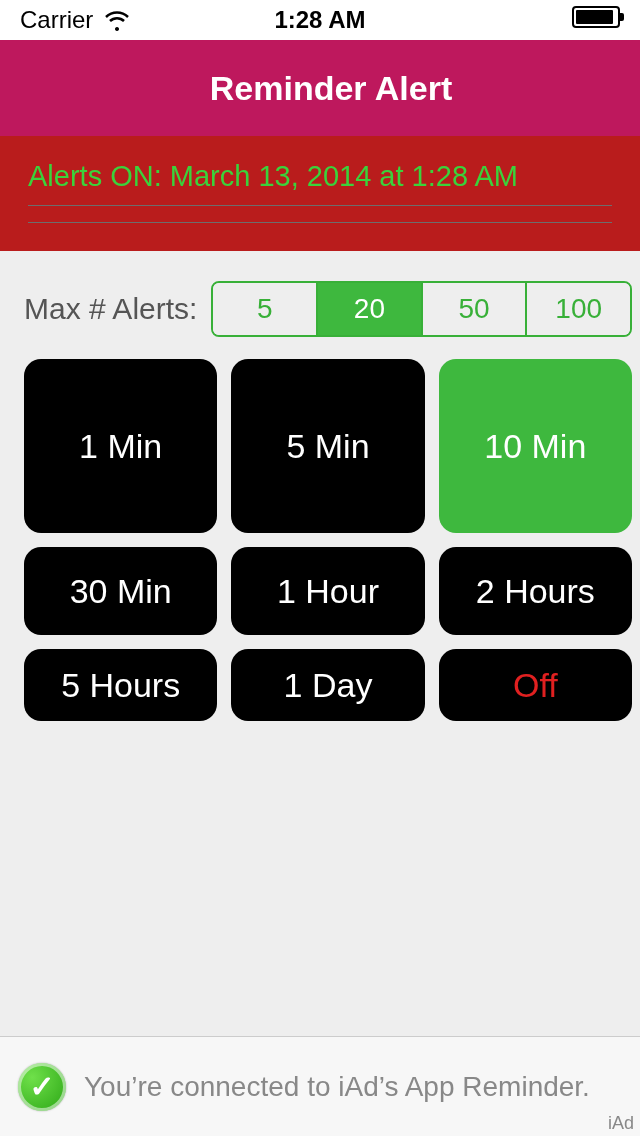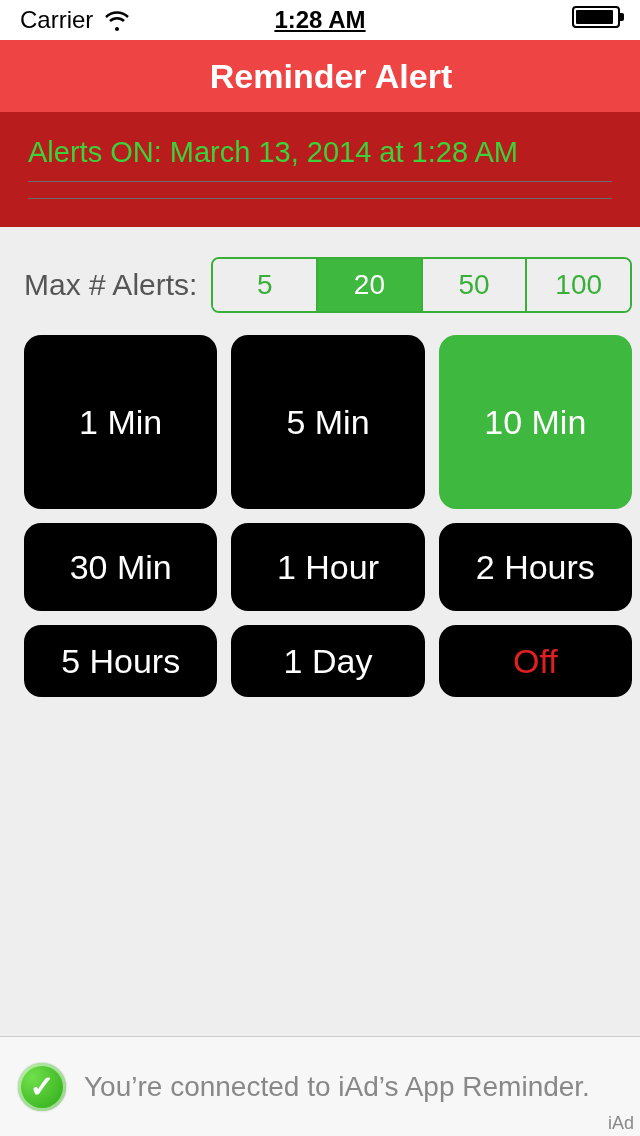--- a/index.html
+++ b/index.html
@@ -15,24 +15,24 @@
       height: 40px;
       background: #fff;
       display: flex;
       align-items: center;
       justify-content: space-between;
       padding: 0 20px;
       font-size: 24px;
       font-weight: 500;
     }
     .status-left { display: flex; align-items: center; gap: 10px; }
-    .status-time { font-weight: 600; position: absolute; left: 50%; transform: translateX(-50%); text-decoration: underline; }
+    .status-time { font-weight: 600; position: absolute; left: 50%; transform: translateX(-50%); }
     .nav-bar {
-      height: 72px;
-      background: #ef4444;
+      height: 96px;
+      background: #be185d;
       color: #fff;
       display: flex;
       align-items: center;
       justify-content: center;
       font-size: 34px;
       font-weight: 600;
       padding-left: 22px;
     }
     .info-panel {
       background: #b91c1c;

